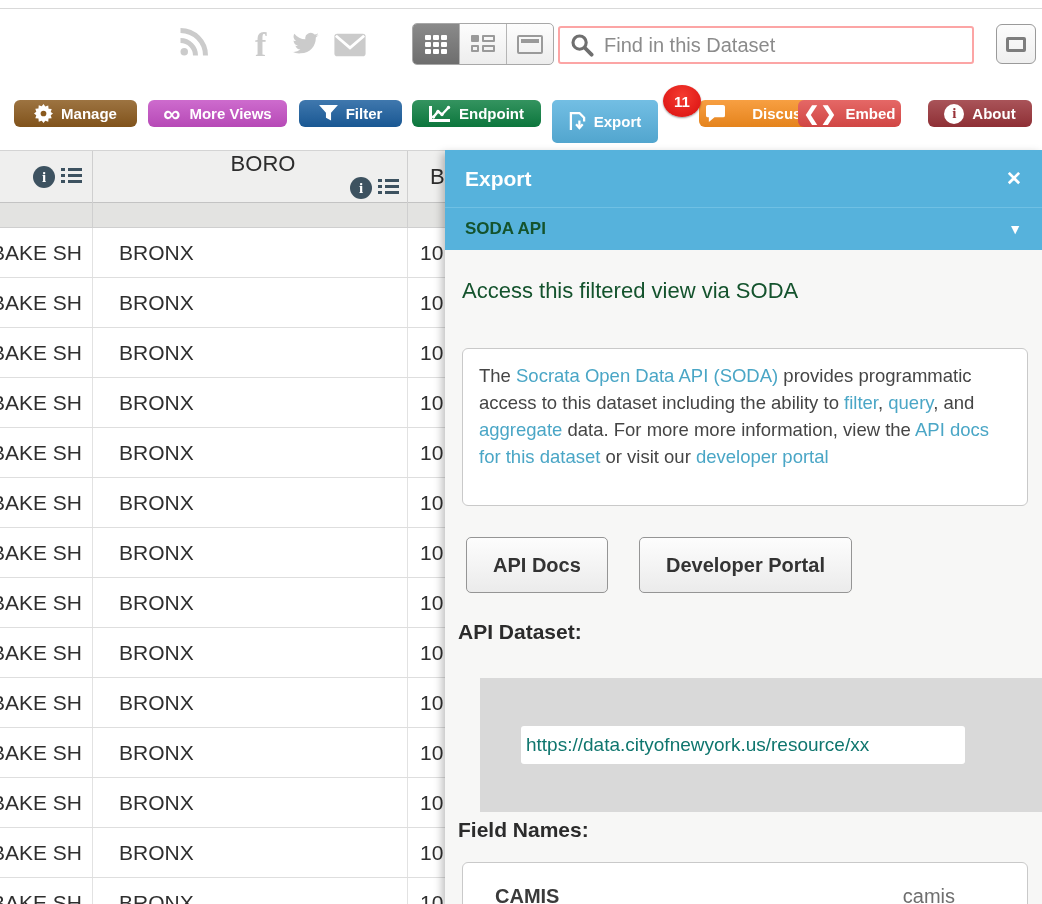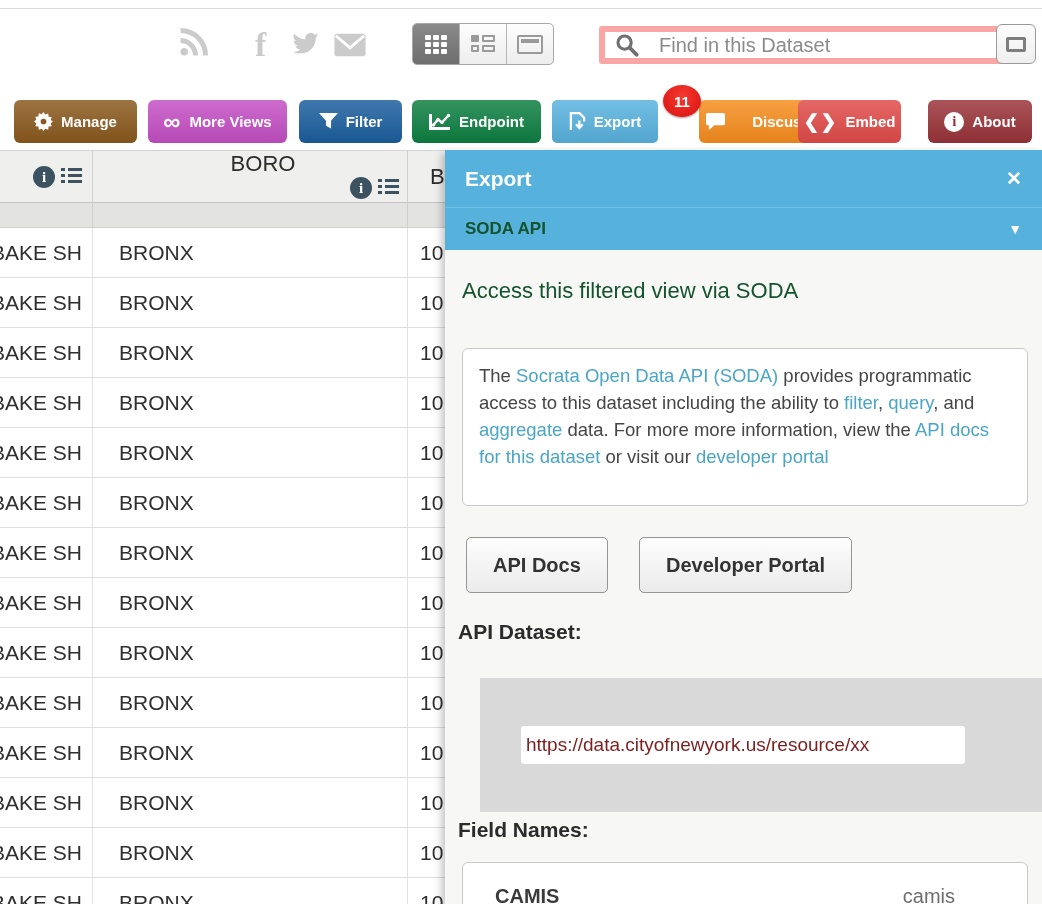--- a/index.html
+++ b/index.html
@@ -23,34 +23,34 @@
   .grid-ic i { background:#fff; border-radius:1px; }
   .richlist-ic { position:relative; width:24px; height:18px; }
   .richlist-ic i { position:absolute; border:2px solid #9a9a9a; border-radius:1px; }
   .richlist-ic .sq1 { left:0; top:0; width:8px; height:7px; background:#9a9a9a; }
   .richlist-ic .sq2 { left:0; top:10px; width:8px; height:7px; }
   .richlist-ic .r1 { left:11px; top:0; width:13px; height:7px; }
   .richlist-ic .r2 { left:11px; top:10px; width:13px; height:7px; }
   .page-ic { width:26px; height:19px; border:2px solid #9a9a9a; border-radius:2px; position:relative; }
   .page-ic i { position:absolute; left:2px; right:2px; top:2px; height:4px; background:#9a9a9a; }
 
-  .search-box { position:absolute; left:599px; top:26px; width:416px; height:38px;
-                border:6px solid #fca5a5; border-radius:3px; background:#fff;
-                display:flex; align-items:center; padding-left:10px;gap:10px; }
+  .search-box { position:absolute; left:558px; top:26px; width:416px; height:38px;
+                border:2px solid #fca5a5; border-radius:3px; background:#fff;
+                display:flex; align-items:center; padding-left:10px; }
   .search-box input { border:none; outline:none; flex:1; font-size:20px; color:#333;
                       font-family:"Liberation Sans", sans-serif; background:transparent; margin-left:10px; }
   .search-box input::placeholder { color:#8b8b8b; opacity:1; }
 
   .fullscreen-btn { position:absolute; left:996px; top:24px; width:40px; height:40px;
                     border:1px solid #9a9a9a; border-radius:6px; background:linear-gradient(#fcfcfc,#efefef);
                     display:flex; align-items:center; justify-content:center; }
   .fullscreen-ic { width:20px; height:15px; border:3px solid #7d7d7d; border-radius:2px; }
 
   
-  .action-btn { position:absolute; top:100px; height:43px; border:none; border-radius:6px;
+  .action-btn { position:absolute; top:100px; height:27px; border:none; border-radius:6px;
                 display:flex; align-items:center; justify-content:center; gap:8px;
                 color:#fff; font-size:15px; font-weight:bold; padding:0 14px;
                 font-family:"Liberation Sans", sans-serif;
                 background-image:linear-gradient(rgba(255,255,255,.16), rgba(0,0,0,.07)); }
   .action-btn svg { flex:none; }
   #btn-export { top:97px; height:49px; border:3px solid #fff; border-radius:8px; }
   .embed-glyph { font-weight:bold; font-size:19px; letter-spacing:1px; }
   .info-circle { width:20px; height:20px; background:#fff; border-radius:50%;
                  display:flex; align-items:center; justify-content:center;
                  font-family:"Liberation Serif", serif; font-weight:bold; font-size:15px; }
@@ -105,21 +105,21 @@
   .soda-box .link { color:#4aa6c6; }
   .panel-btn { position:absolute; top:387px; height:56px; background:linear-gradient(#fdfdfd,#ebebeb);
                border:1px solid #959595; border-radius:5px; font-size:20px; font-weight:bold; color:#333;
                font-family:"Liberation Sans", sans-serif; padding:0 26px; }
   #api-docs-btn { left:21px; }
   #dev-portal-btn { left:194px; }
   .endpoint-label, .fields-label { position:absolute; left:13px; font-size:21px; font-weight:bold; color:#2b2b2b; }
   .endpoint-label { top:470px; }
   .endpoint-well { position:absolute; left:35px; top:528px; width:562px; height:134px; background:#d9d9d9; }
   .endpoint-input { position:absolute; left:41px; top:48px; width:444px; height:38px; background:#fff;
-                    border:none; border-radius:3px; font-size:19px; color:#7f1d1d; padding:0 0 0 5px;
+                    border:none; border-radius:3px; font-size:19px; color:#0f766e; padding:0 0 0 5px;
                     font-family:"Liberation Sans", sans-serif; outline:none; white-space:nowrap; overflow:hidden; }
   .fields-label { top:668px; }
   .fields-box { position:absolute; left:17px; top:712px; width:566px; height:80px; background:#fff;
                 border:1px solid #c9c9c9; border-radius:6px; overflow:hidden; }
   .field-row { display:flex; align-items:center; padding:22px 16px 0 32px; }
   .field-name { font-size:20px; font-weight:bold; color:#3a3a3a; }
   .field-key { margin-left:auto; font-size:20px; color:#6e6e6e; padding-right:56px; }
 </style>
 </head>
 <body>

